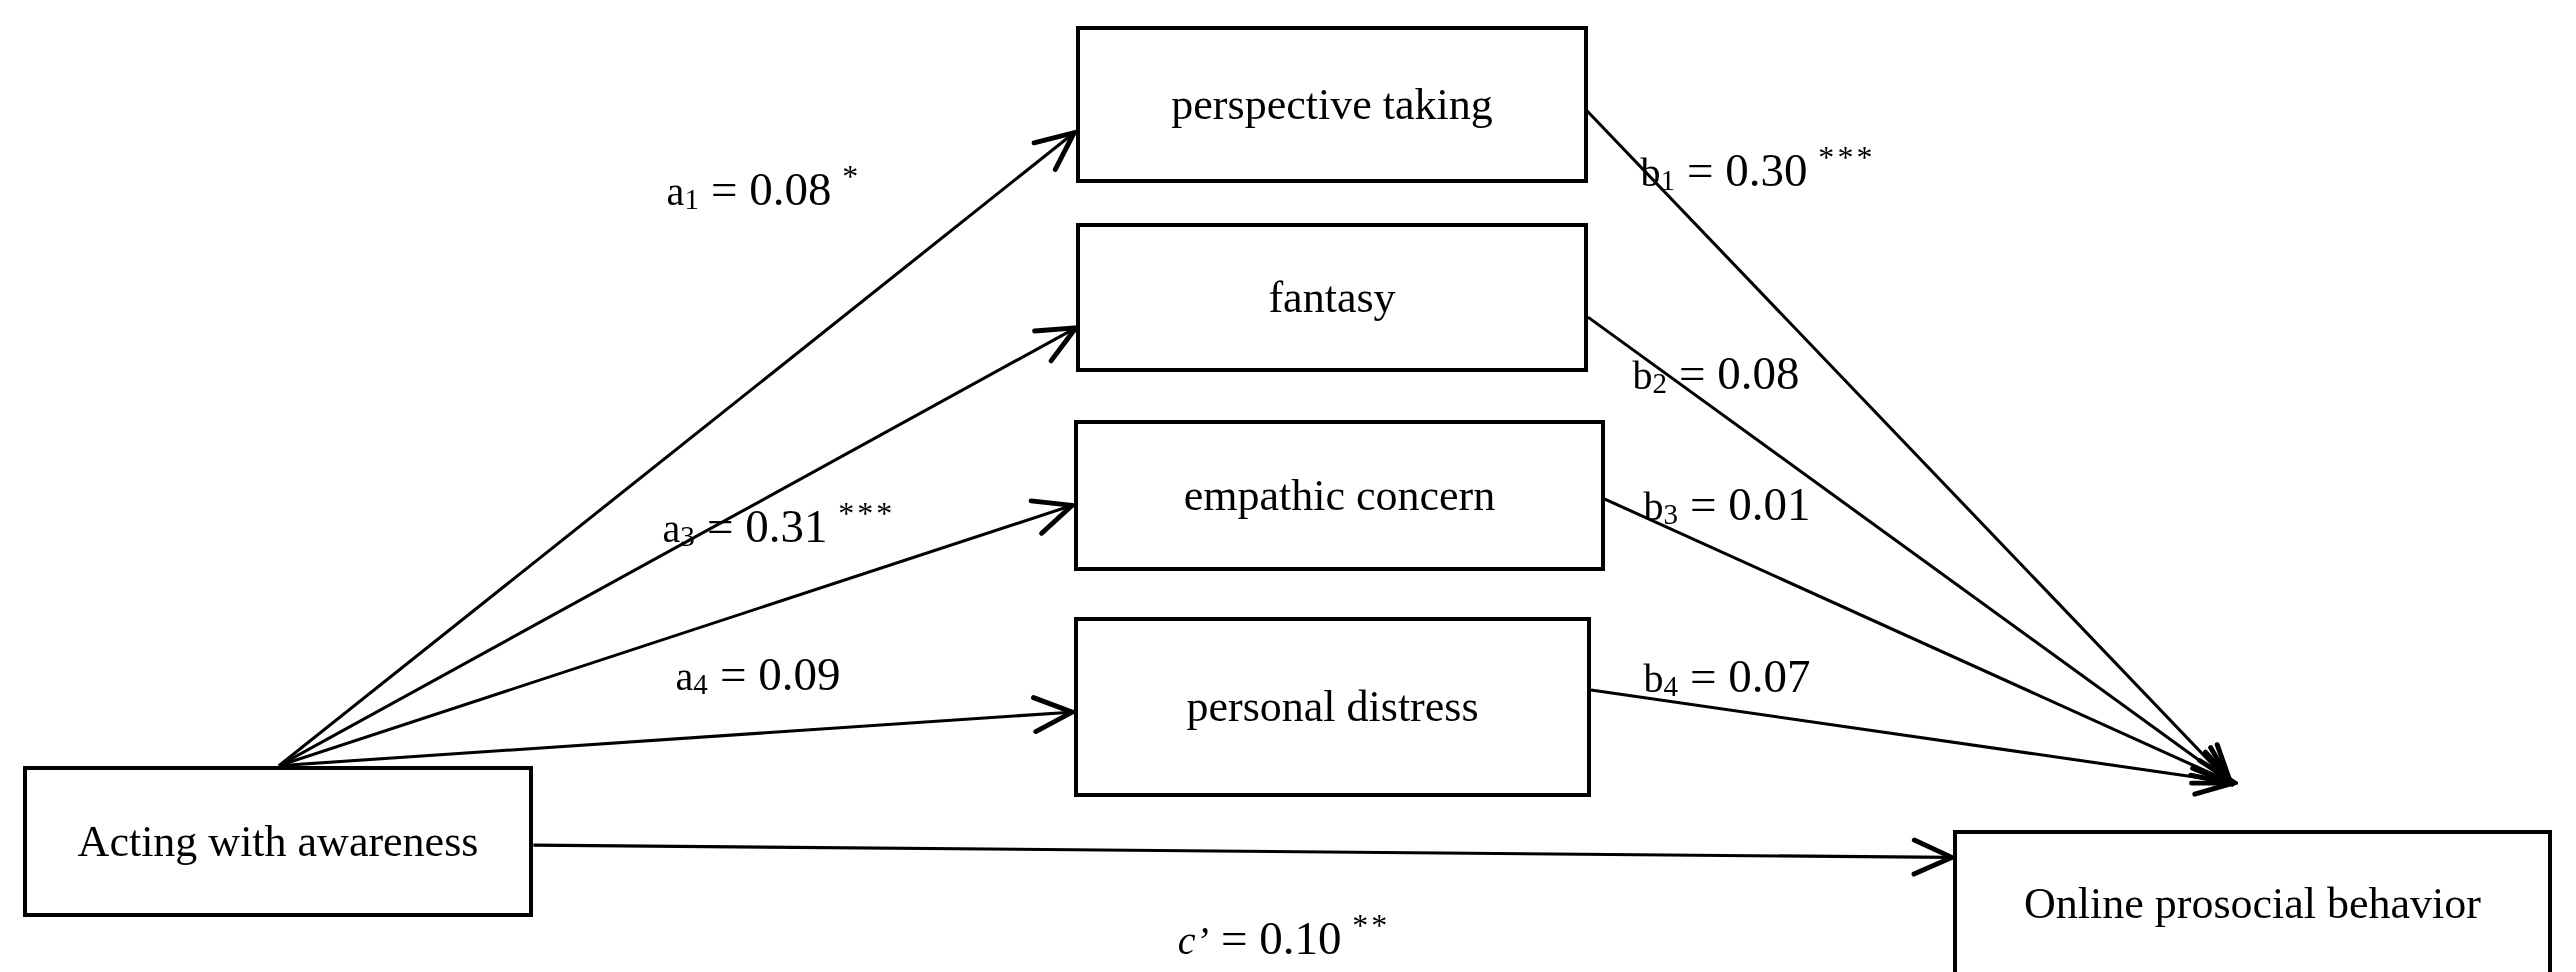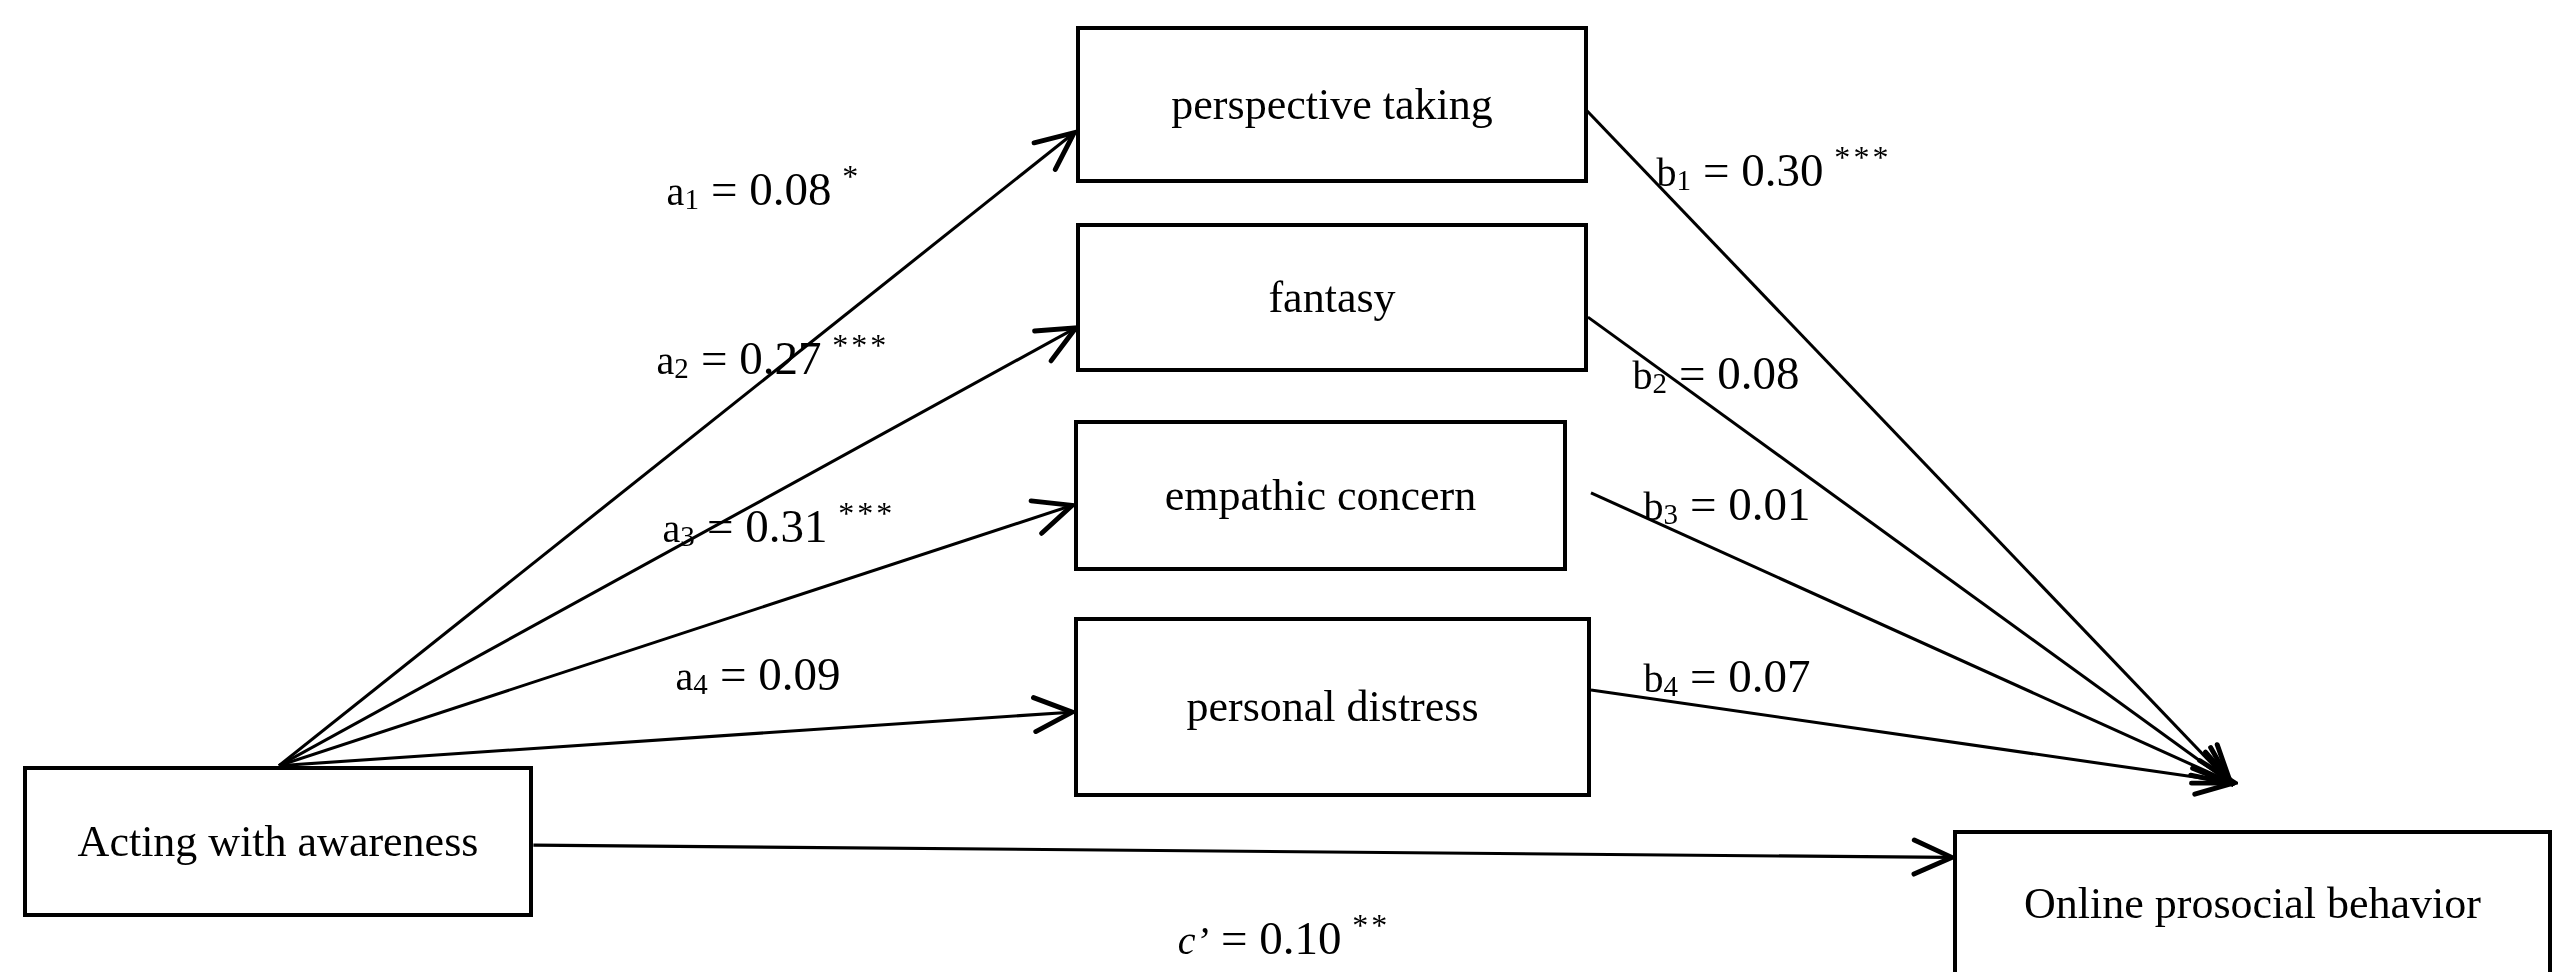--- a/index.html
+++ b/index.html
@@ -32,21 +32,21 @@
     justify-content: center;
   }
   .box .lbl {
     font-size: 44px;
     line-height: 1;
     white-space: nowrap;
   }
   
   .box-m1 { left: 1076px; top: 26px;  width: 512px; height: 157px; }
   .box-m2 { left: 1076px; top: 223px; width: 512px; height: 149px; }
-  .box-m3 { left: 1074px; top: 420px; width: 493px; height: 151px; }
+  .box-m3 { left: 1074px; top: 420px; width: 531px; height: 151px; }
   .box-m4 { left: 1074px; top: 617px; width: 517px; height: 180px; }
   .box-x  { left: 23px;   top: 766px; width: 510px; height: 151px; }
   .box-y  { left: 1953px; top: 830px; width: 599px; height: 148px; }
 
   
   .pl {
     position: absolute;
     transform: translate(-50%, -50%);
     white-space: nowrap;
     font-size: 47px;
@@ -58,21 +58,21 @@
   .pl .pval { margin-left: 12.2px; }
   .pl sup   { font-size: 32px; vertical-align: 0.55em; line-height: 0;
               margin-left: 10.7px; letter-spacing: 3.1px; }
   .pl sup:empty { margin-left: 0; letter-spacing: 0; }
   .pl.cprime .pvar { font-style: italic; }
 
   .pl-a1 { left: 764px; top: 189px; }
   .pl-a2 { left: 773px; top: 358px; }
   .pl-a3 { left: 779px; top: 526px; }
   .pl-a4 { left: 758px;  top: 674px; }
-  .pl-b1 { left: 1758px; top: 170px; margin-left: 16px; }
+  .pl-b1 { left: 1758px; top: 170px; }
   .pl-b2 { left: 1716px; top: 349px; margin-top: 24px; }
   .pl-b3 { left: 1727px; top: 504px; }
   .pl-b4 { left: 1727px; top: 676px; }
   .pl-c  { left: 1284px; top: 938px; }
 </style>
 </head>
 <body>
 
 <div class="stage">
 
@@ -107,21 +107,20 @@
   </div>
   <div class="box box-x">
     <span class="lbl">Acting with awareness</span>
   </div>
   <div class="box box-y">
     <span class="lbl">Online prosocial behavior</span>
   </div>
 
   <div class="pl pl-a1"><span class="pvar">a</span><sub>1</sub><span class="pval">= 0.08</span><sup>*</sup></div>
 
-  <div class="pl pl-a2"><span class="pvar">a</span><sub>2</sub><span class="pval">= 0.27</span><sup>***</sup></div>
 
   <div class="pl pl-a3"><span class="pvar">a</span><sub>3</sub><span class="pval">= 0.31</span><sup>***</sup></div>
 
   <div class="pl pl-a4"><span class="pvar">a</span><sub>4</sub><span class="pval">= 0.09</span><sup></sup></div>
 
   <div class="pl pl-b1"><span class="pvar">b</span><sub>1</sub><span class="pval">= 0.30</span><sup>***</sup></div>
 
   <div class="pl pl-b2"><span class="pvar">b</span><sub>2</sub><span class="pval">= 0.08</span><sup></sup></div>
 
   <div class="pl pl-b3"><span class="pvar">b</span><sub>3</sub><span class="pval">= 0.01</span><sup></sup></div>

